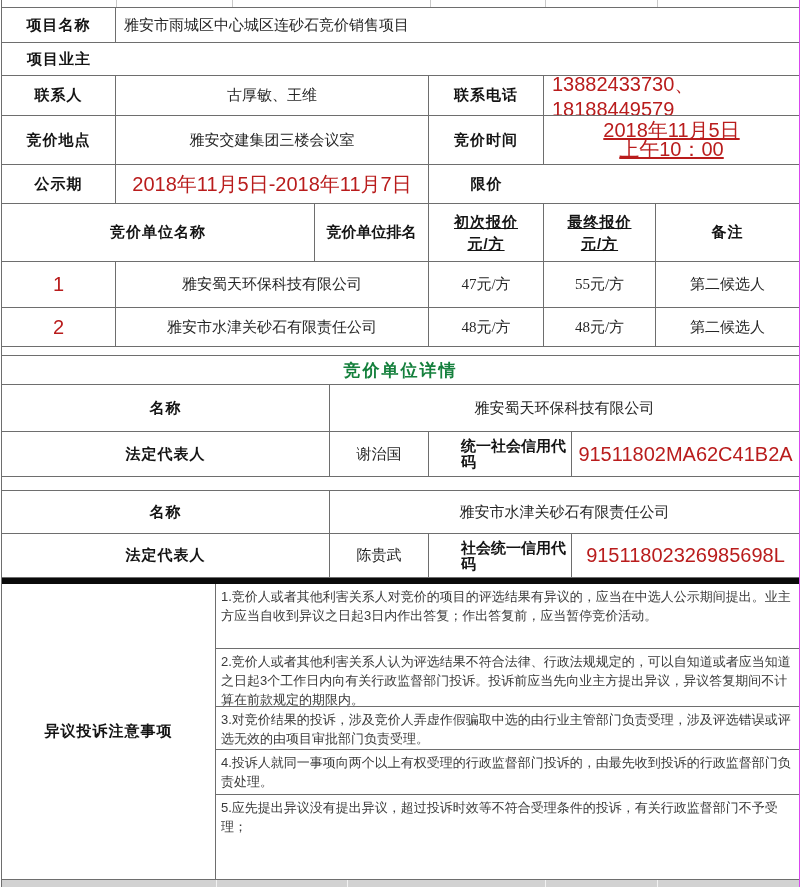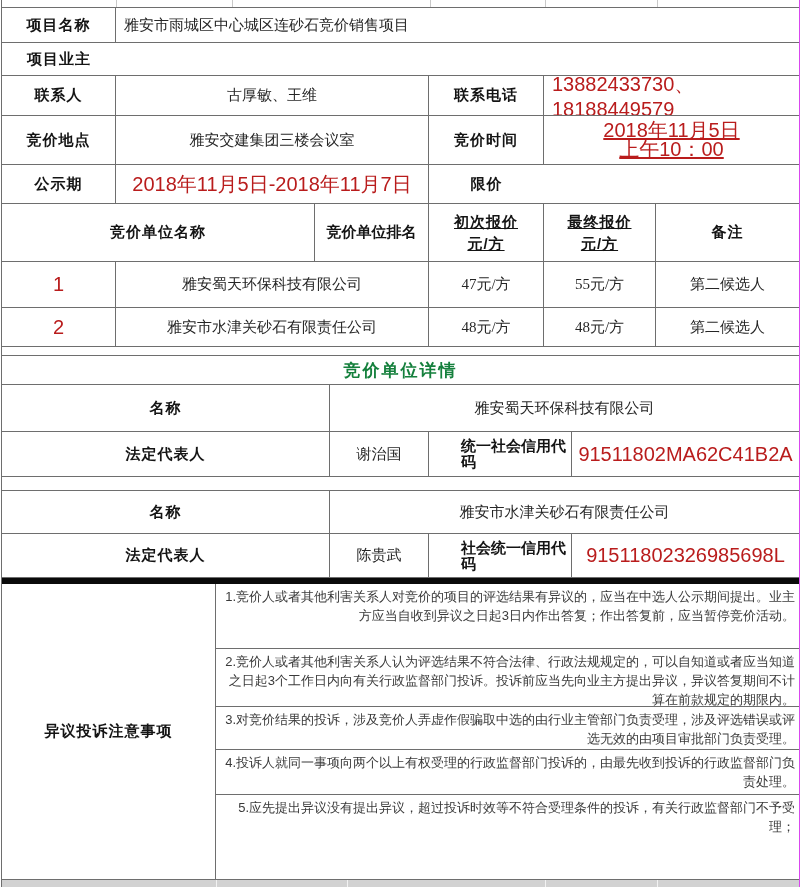--- a/index.html
+++ b/index.html
@@ -33,21 +33,21 @@
   .topstrip{height:7px;border-bottom:1px solid #6e6e6e;position:relative;background:#ffffff;}
   .tick{position:absolute;top:0;width:1px;height:7px;background:#c9c9c9;}
   .gaprow{border-bottom:1px solid #6e6e6e;background:#ffffff;}
   .thickrow{background:#0a0a0a;border-bottom:none;}
   .sect-title{font-weight:bold;font-size:17px;color:#15803d;letter-spacing:2px;}
   .notice-item{
     box-sizing:border-box;
     border-bottom:1px solid #6e6e6e;
     font-size:13px;line-height:19px;color:#3a3a3a;
     padding:3px 4px 16px 5px;
-    text-align:right;
+    text-align:left;
     overflow:hidden;
   }
   .notice-item:last-child{border-bottom:none;}
   .graystrip{
     height:7px;background:#d2d2d2;position:relative;
   }
   .gtick{position:absolute;top:0;width:1px;height:7px;background:#f2f2f2;}
   
   .c-lab{width:114px;}
   .c-mid{width:313px;text-align:right;}

